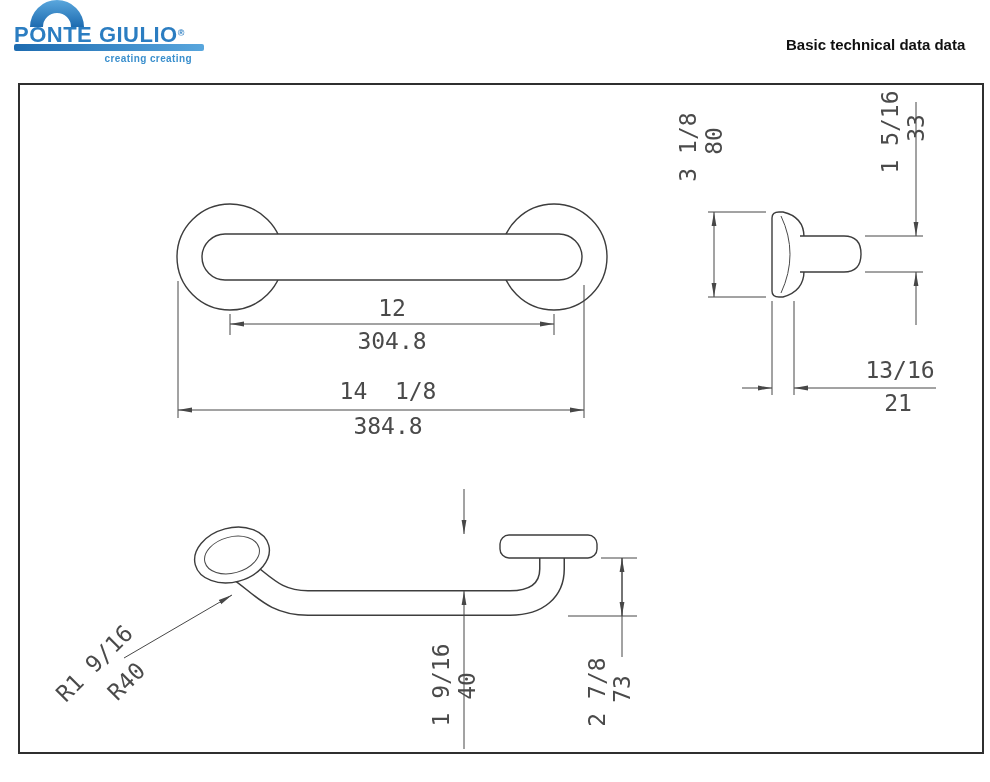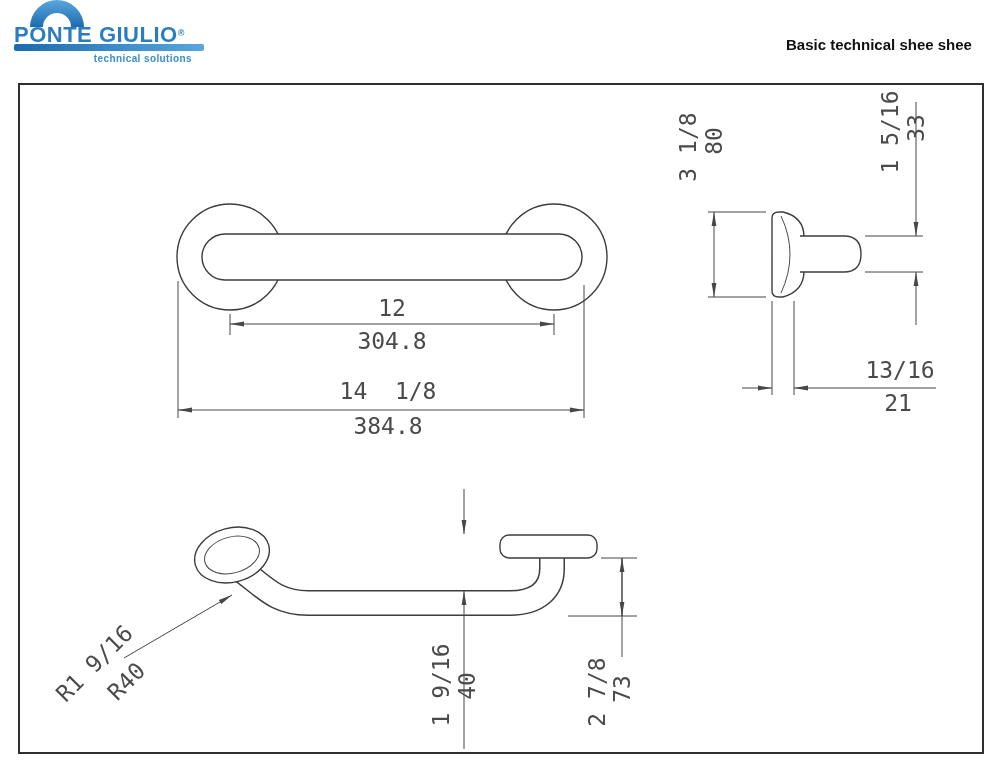--- a/index.html
+++ b/index.html
@@ -58,24 +58,24 @@
           <stop offset="0" stop-color="#5aa7dd"></stop>
           <stop offset="1" stop-color="#1d6bb0"></stop>
         </linearGradient>
       </defs>
       <path d="M4,27 A27,27 0 0 1 58,27 L45,27 A14,14 0 0 0 17,27 Z" fill="url(#archGrad)"></path>
     </svg>
     <div class="brand-line">
       <span class="brand">PONTE GIULIO</span><span class="reg">®</span>
     </div>
     <div class="logo-bar"></div>
-    <div class="tagline">technical solutions</div>
+    <div class="tagline">creating creating</div>
   </div>
 
-  <div class="doc-title">Basic technical shee shee</div>
+  <div class="doc-title">Basic technical data data</div>
 
   <div class="frame">
     <svg class="drawing" width="962" height="667" viewBox="0 0 962 667">
       <defs>
         <marker id="arr" viewBox="0 0 14 6" refX="14" refY="3" markerWidth="14" markerHeight="6" markerUnits="userSpaceOnUse" orient="auto-start-reverse">
           <path class="arrowhead" d="M0,0.6 L14,3 L0,5.4 Z"></path>
         </marker>
       </defs>
 
       <g>

